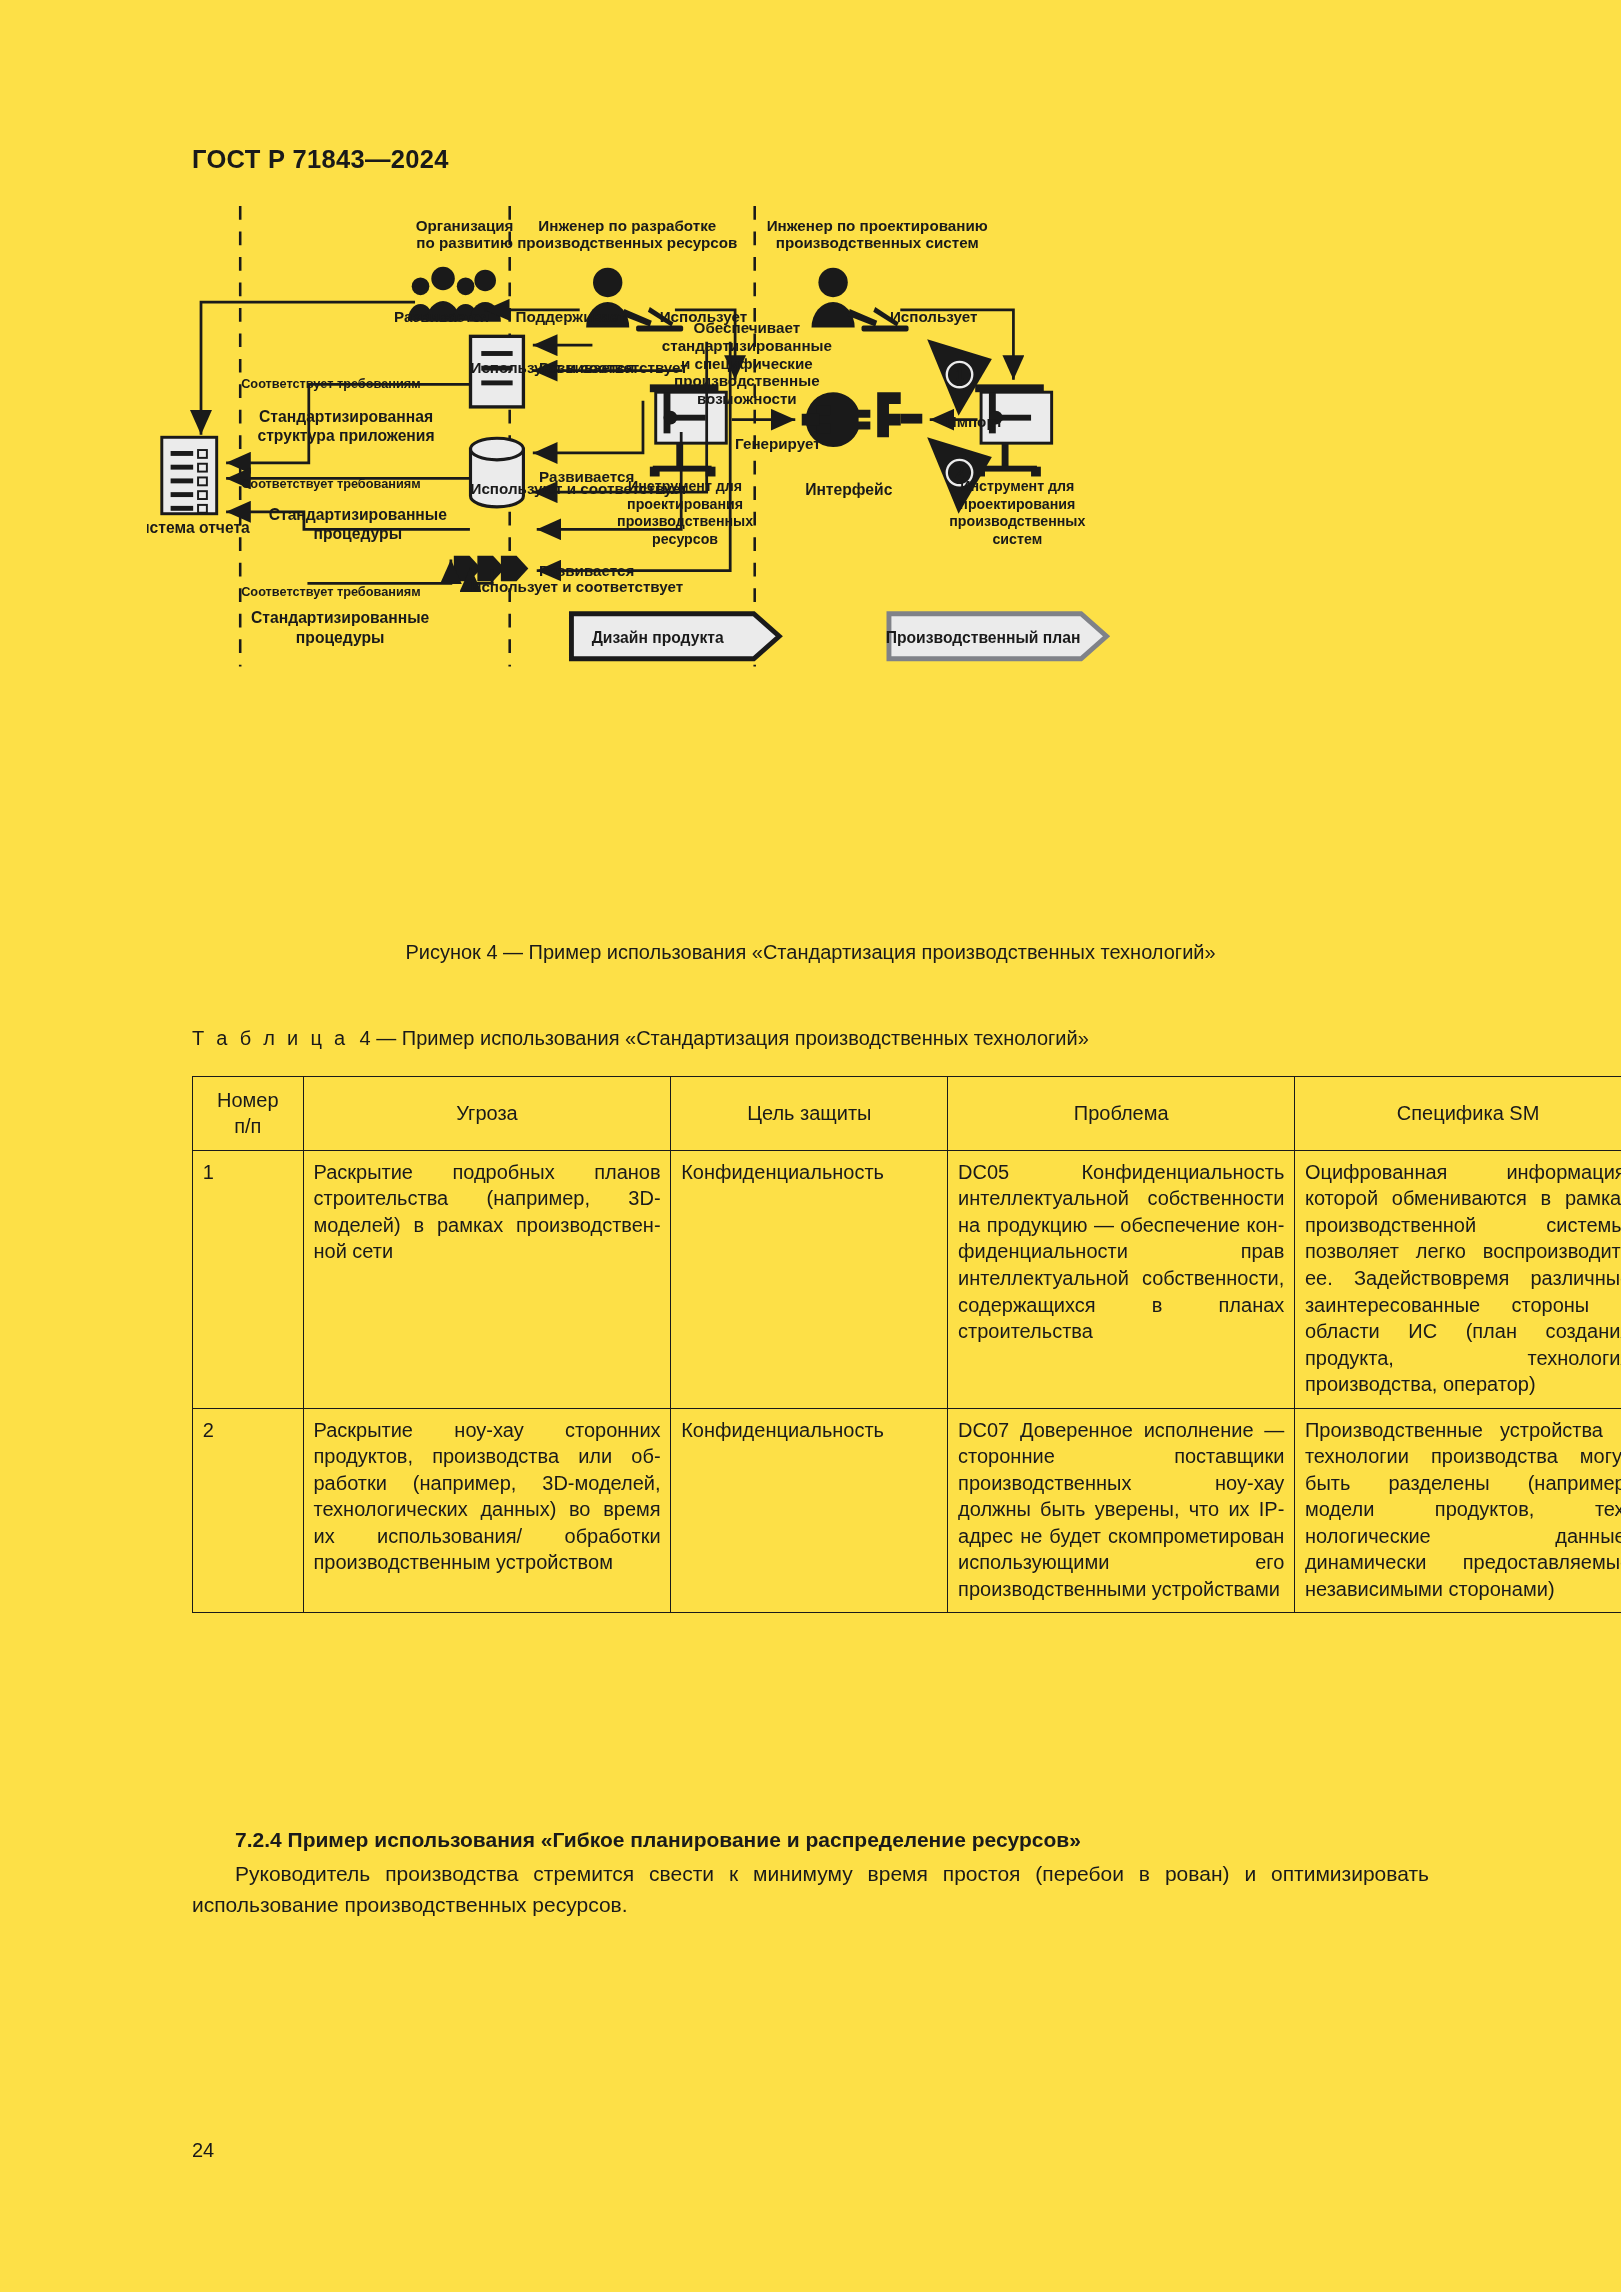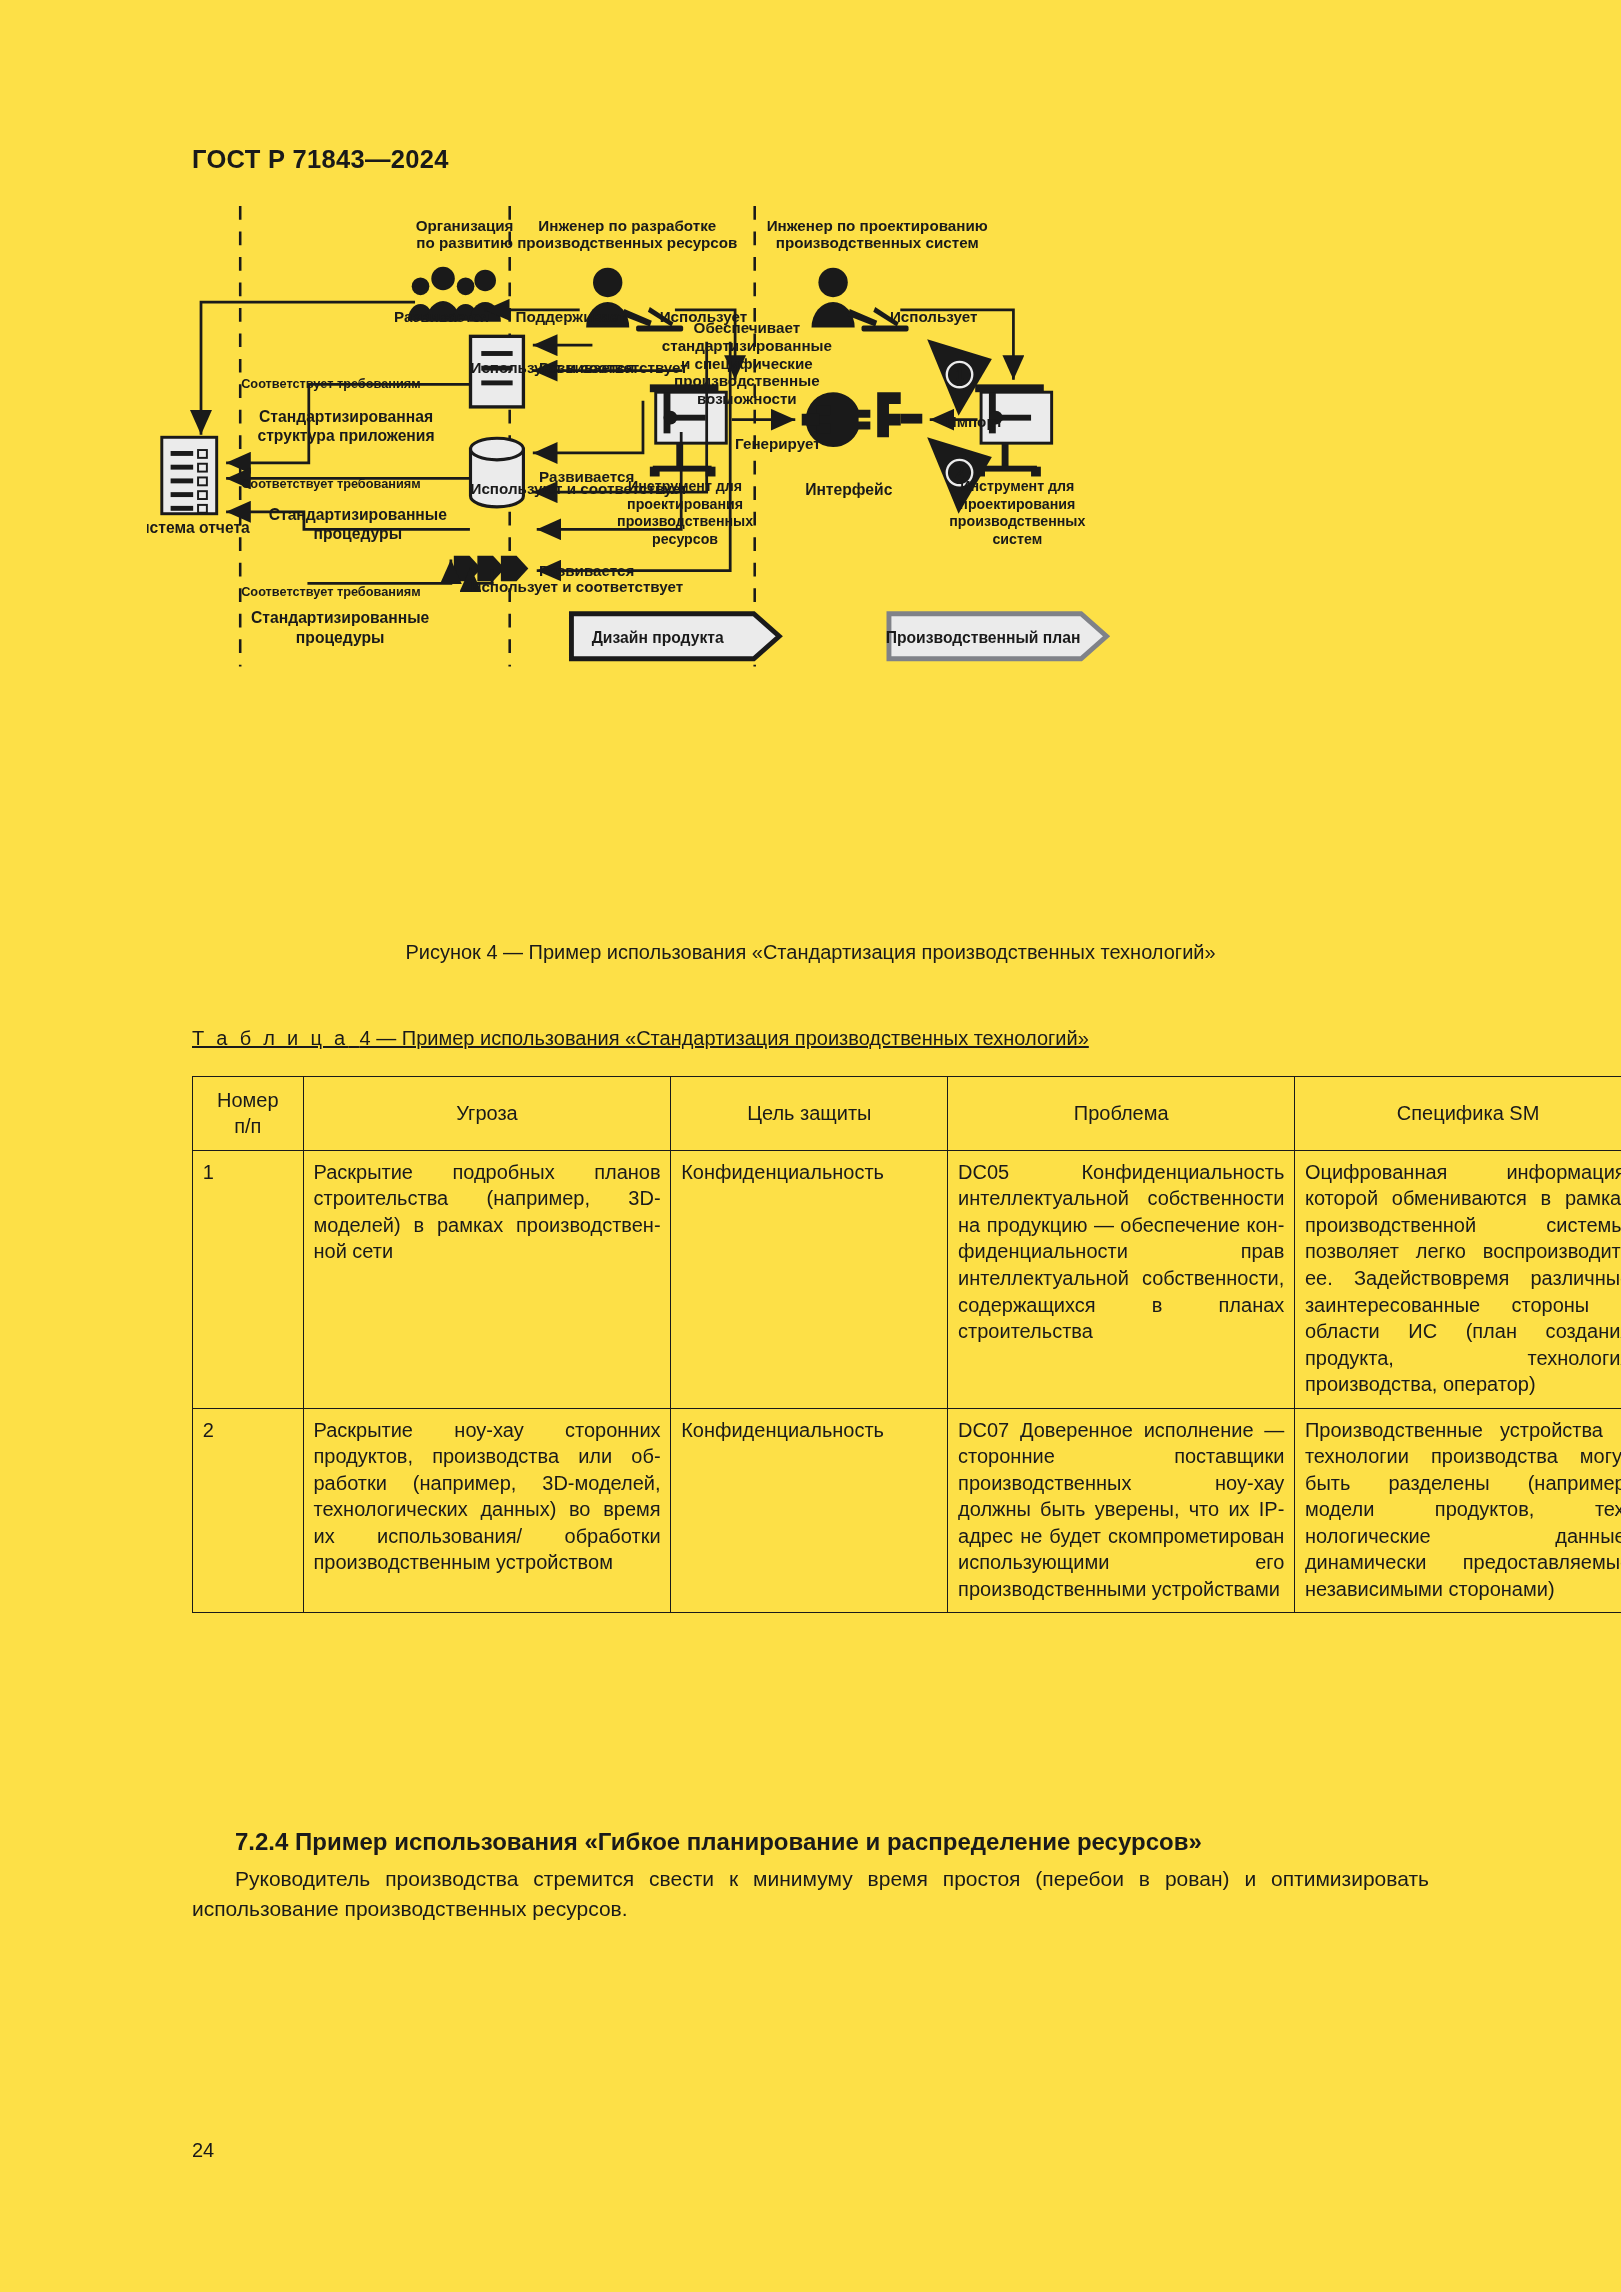--- a/index.html
+++ b/index.html
@@ -50,21 +50,20 @@
     font-size: 20px;
   }
 
   
   .tablecap {
     position: absolute;
     left: 192px;
     top: 1027px;
     font-size: 20px;
     white-space: nowrap;
-    text-decoration: underline;
   }
   .tablecap .sp { letter-spacing: 3.3px; }
 
   
   table.gost {
     position: absolute;
     left: 192px;
     top: 1076px;
     width: 1450px;
     border-collapse: collapse;
@@ -102,21 +101,21 @@
   .section {
     position: absolute;
     left: 192px;
     top: 1825px;
     width: 1237px;
     font-size: 21px;
     line-height: 1.45;
   }
   .section h3 {
     margin: 0;
-    font-size: 24px;
+    font-size: 21px;
     font-weight: bold;
     text-indent: 43px;
   }
   .section p {
     margin: 3.9px 0 0 0;
     text-indent: 43px;
     text-align: justify;
   }
 
   .pagenum {

